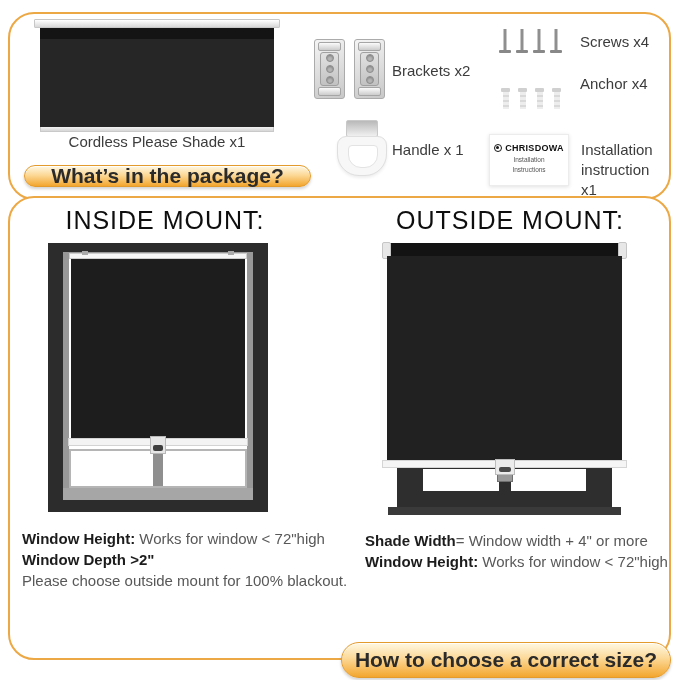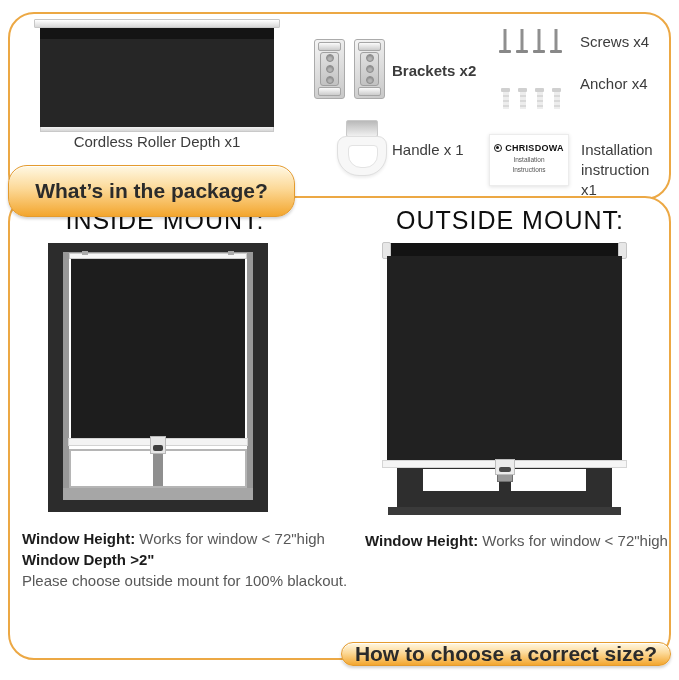--- a/index.html
+++ b/index.html
@@ -9,22 +9,22 @@
 
   .panel{position:absolute;border:2px solid #ECA844;border-radius:26px;background:#fff;}
   #panel-top{left:8px;top:12px;width:663px;height:188px;}
   #panel-bottom{left:8px;top:196px;width:663px;height:464px;}
 
   .pill{position:absolute;z-index:6;border-radius:19px;border:1px solid #E49B2E;
         background:linear-gradient(180deg,#FFF8E3 0%,#FCD998 45%,#F3A62E 100%);
         display:flex;align-items:center;justify-content:center;
         font-size:21px;font-weight:600;color:#2b2b2b;
         box-shadow:0 2px 3px rgba(0,0,0,.18), inset 0 1px 0 rgba(255,255,255,.8);}
-  #pill-package{left:8px;top:165px;width:287px;height:52px;}
-  #pill-size{left:341px;top:642px;width:330px;height:24px;}
+  #pill-package{left:24px;top:165px;width:287px;height:22px;}
+  #pill-size{left:341px;top:642px;width:330px;height:36px;}
 
   .label{position:absolute;font-size:15px;color:#3c3c3c;line-height:20px;}
 
   
   .product{position:absolute;left:24px;top:5px;width:246px;}
   .p-toprail{height:9px;background:linear-gradient(#ffffff,#d8d8d8);border:1px solid #c7c7c7;border-radius:1px;}
   .p-tube{margin:0 6px;height:11px;background:#141414;}
   .p-fabric{margin:0 6px;height:88px;background:#262626;}
   .p-botrail{margin:0 6px;height:5px;background:linear-gradient(#f2f2f2,#d6d6d6);border:1px solid #c9c9c9;border-top:none;}
   .caption{position:absolute;text-align:center;font-size:15px;color:#3c3c3c;}
@@ -120,37 +120,37 @@
 <body>
 
 <div class="panel" id="panel-top">
 
   <div class="product">
     <div class="p-toprail"></div>
     <div class="p-tube"></div>
     <div class="p-fabric"></div>
     <div class="p-botrail"></div>
   </div>
-  <div class="caption" style="left:19px;top:119px;width:256px;">Cordless Roller Depth x1</div>
+  <div class="caption" style="left:19px;top:119px;width:256px;">Cordless Please Shade x1</div>
 
   <div class="bracket" style="left:304px;top:25px;">
     <div class="holes">
       <div class="hole"></div>
       <div class="hole"></div>
       <div class="hole"></div>
     </div>
   </div>
   <div class="bracket" style="left:344px;top:25px;">
     <div class="holes">
       <div class="hole"></div>
       <div class="hole"></div>
       <div class="hole"></div>
     </div>
   </div>
-  <div class="label" style="left:382px;top:47px;font-weight:bold;">Brackets x2</div>
+  <div class="label" style="left:382px;top:47px;">Brackets x2</div>
 
   <div class="screws" style="left:489px;top:15px;">
     <div class="screw"></div>
     <div class="screw"></div>
     <div class="screw"></div>
     <div class="screw"></div>
   </div>
   <div class="label" style="left:570px;top:18px;">Screws x4</div>
 
   <div class="anchors" style="left:491px;top:74px;">
@@ -224,18 +224,21 @@
     <div class="spec-line">
       <span class="sb">Window Depth &gt;2"</span><span class="sr"></span>
     </div>
     <div class="spec-line">
       <span class="sb"></span><span class="sr">Please choose outside mount for 100% blackout.</span>
     </div>
   </div>
 
   <div class="specs" id="specs-right">
     <div class="spec-line">
+      <span class="sb">Shade Width</span><span class="sr">= Window width + 4" or more</span>
+    </div>
+    <div class="spec-line">
       <span class="sb">Window Height:</span><span class="sr"> Works for window &lt; 72"high</span>
     </div>
   </div>
 </div>
 
 <div class="pill" id="pill-size">How to choose a correct size?</div>
 
 </body></html>

